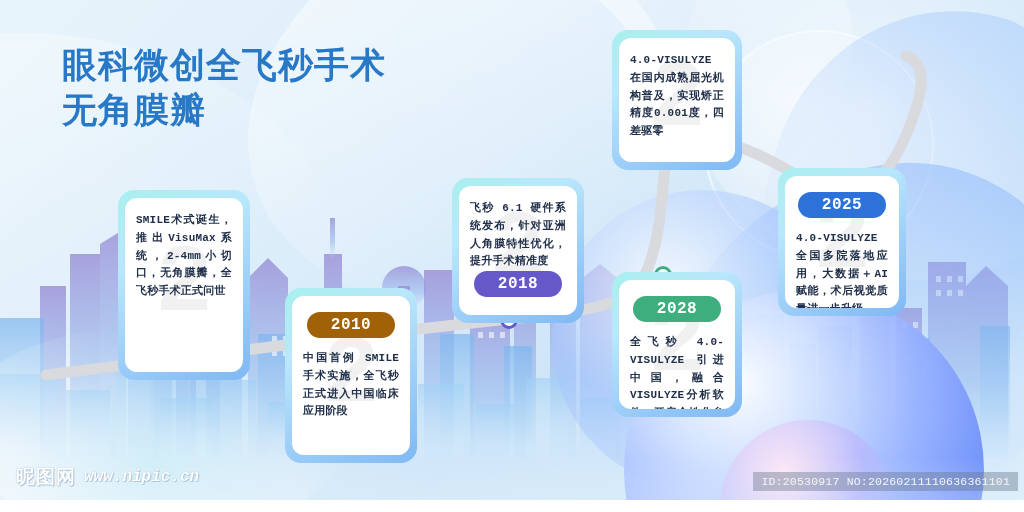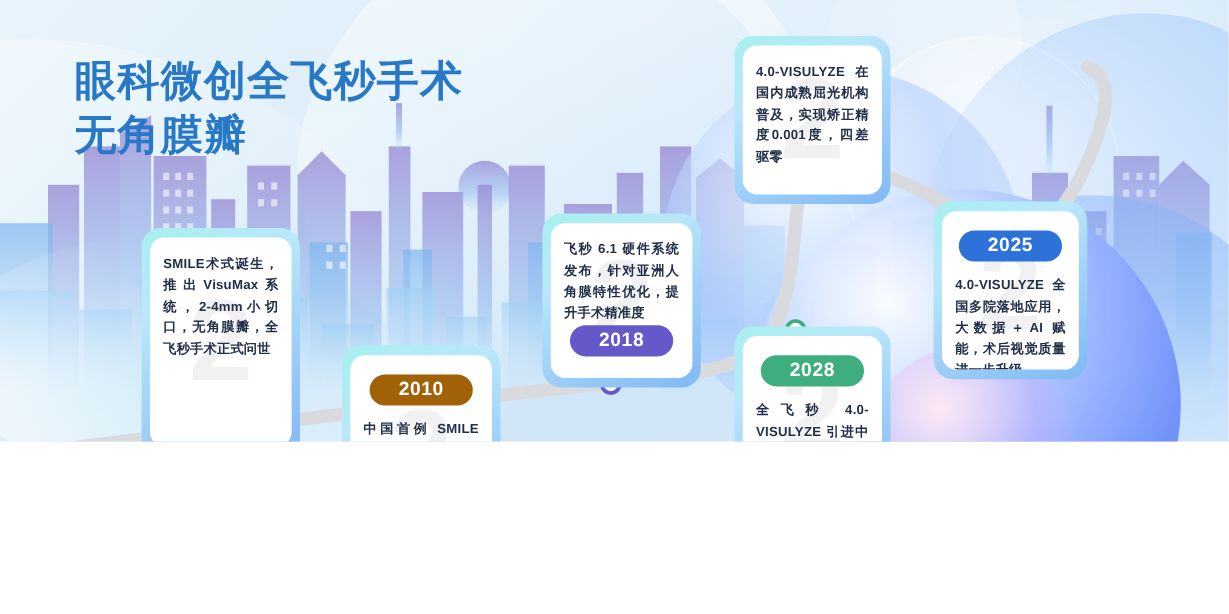--- a/index.html
+++ b/index.html
@@ -3,23 +3,24 @@
 <meta charset="utf-8">
 <style>
   * { box-sizing: border-box; margin: 0; padding: 0; }
   html, body {
     width: 1024px; height: 512px;
     overflow: hidden;
     font-family: "Liberation Sans", "DejaVu Sans", sans-serif;
   }
   #poster {
     position: relative;
-    width: 1024px; height: 368px;
+    width: 1024px; height: 500px;
     overflow: hidden;
     background: linear-gradient(135deg, #e8f4fb 0%, #dcedfa 35%, #cfe6f8 60%, #d9ecfb 100%);
+    font-family: Liberation Mono, monospace;
   }
 
   
   .bg-layer { position: absolute; pointer-events: none; }
 
   .swoosh-a {
     top: -120px; left: 240px;
     width: 620px; height: 420px;
     border-radius: 50%;
     background: linear-gradient(180deg, rgba(255,255,255,.55), rgba(255,255,255,0));
@@ -432,14 +433,21 @@
 
   <div class="card" id="card-2025">
     <div class="card-shell"></div>
     <div class="card-face">
       <div class="card-watermark">2</div>
       <div class="badge badge-above" style="background:#2d72d9">2025</div>
       <div class="card-text">4.0-VISULYZE 全国多院落地应用，大数据＋AI 赋能，术后视觉质量进一步升级</div>
     </div>
   </div>
 
+  <div class="footer-band">
+    <div class="wm-logo">
+      <span class="wm-cn">昵图网</span>
+      <span class="wm-url">www.nipic.cn</span>
+    </div>
+    <div class="wm-id">ID:20530917 NO:20260211110636361101</div>
+  </div>
 
 </div>
 
 </body></html>

